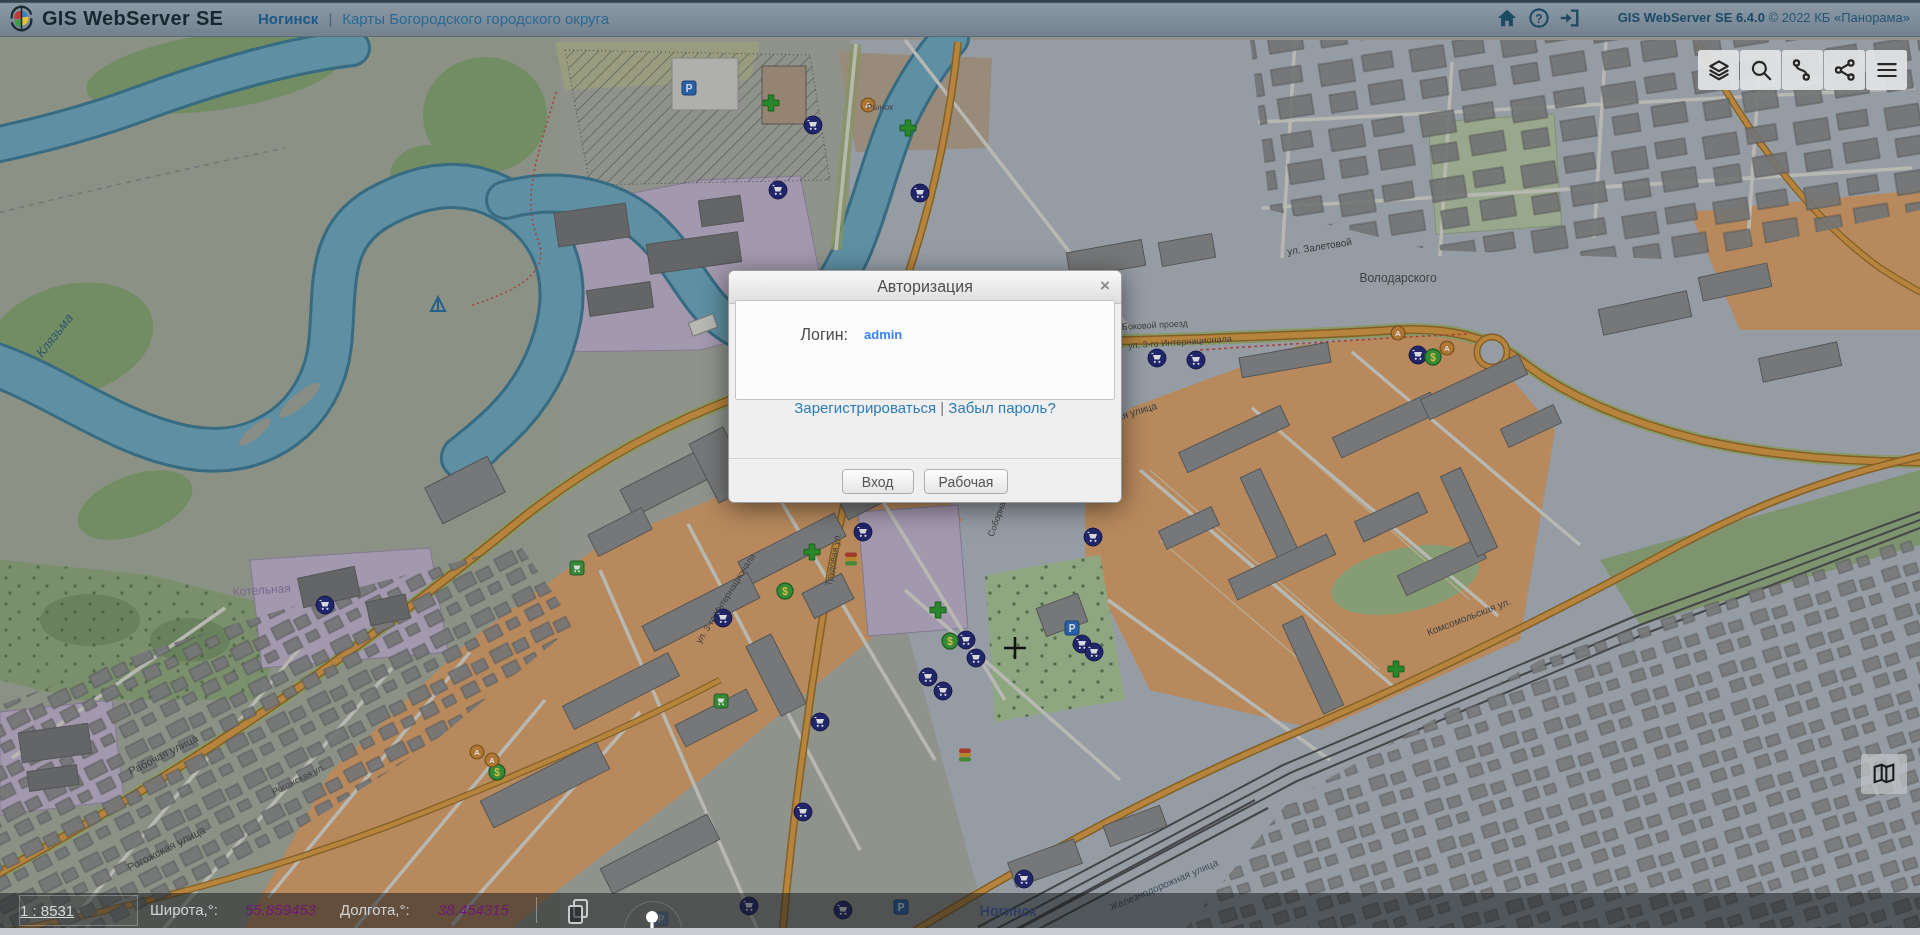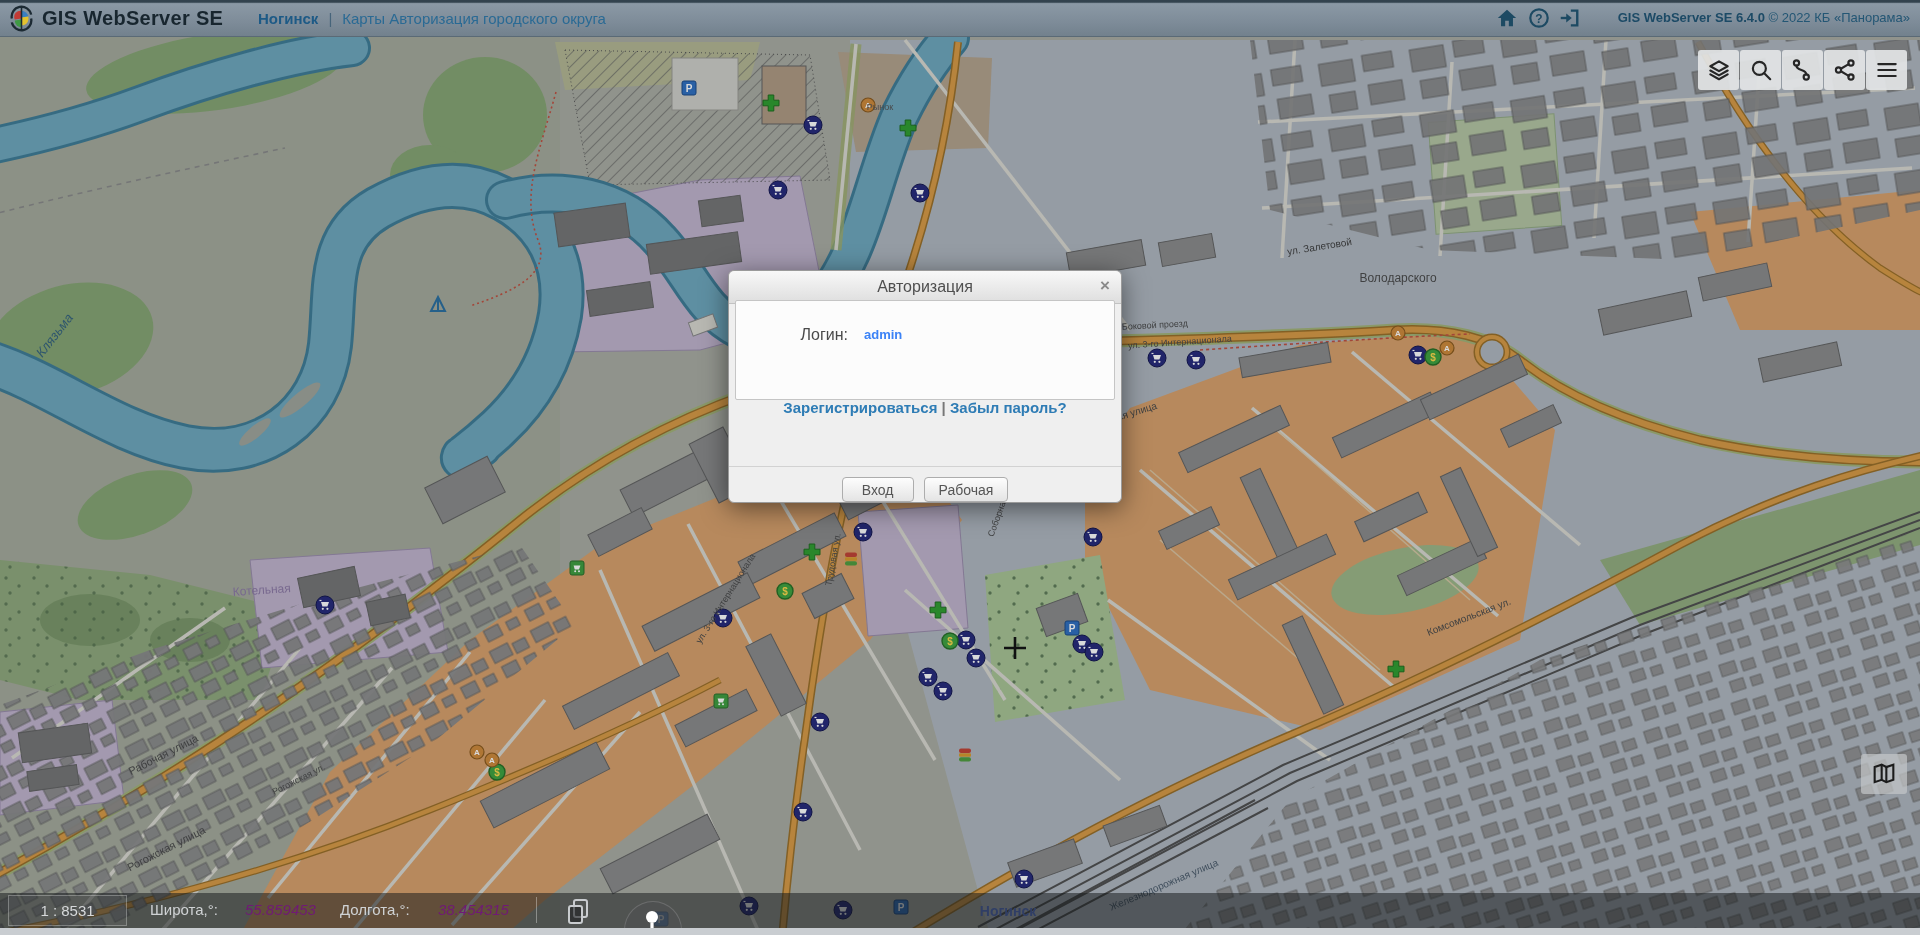--- a/index.html
+++ b/index.html
@@ -24,46 +24,46 @@
   #toolbar{position:absolute;left:1698px;top:50px;display:flex;gap:1px;}
   .tbtn{width:41px;height:40px;background:rgba(226,228,229,.93);border-radius:3px;
         display:flex;align-items:center;justify-content:center;cursor:pointer;}
   .tbtn svg{stroke:#262626;fill:none;stroke-width:2;stroke-linecap:round;stroke-linejoin:round;}
   
   #minimap-btn{position:absolute;left:1861px;top:754px;width:46px;height:40px;border-radius:3px;
         background:rgba(195,198,200,.72);display:flex;align-items:center;justify-content:center;cursor:pointer;}
   
   #statusbar{position:absolute;left:0;top:893px;width:100%;height:35px;background:rgba(22,24,26,.52);
         color:#d6d8da;font-size:15px;}
-  #scalebox{position:absolute;left:8px;top:2px;width:117px;height:29px;border:1px solid rgba(255,255,255,.28);
-        background:rgba(255,255,255,.05);display:flex;align-items:center;justify-content:center;cursor:pointer;}
+  #scalebox{position:absolute;left:19px;top:2px;width:117px;height:29px;border:1px solid rgba(255,255,255,.28);
+        background:rgba(255,255,255,.05);display:flex;align-items:center;cursor:pointer;text-decoration:underline;}
   .coordlab{position:absolute;top:8px;color:#cfd2d4;}
   .coordval{position:absolute;top:8px;color:#701a75;font-style:italic;}
   #sb-divider{position:absolute;left:536px;top:4px;width:1px;height:26px;background:rgba(255,255,255,.35);}
   #copy-btn{position:absolute;left:563px;top:4px;width:30px;height:28px;cursor:pointer;}
   #pin-btn{position:absolute;left:624px;top:901px;width:56px;height:56px;border-radius:50%;
         background:rgba(78,80,82,.55);border:1px solid rgba(160,160,160,.35);cursor:pointer;}
   #hscroll{position:absolute;left:0;top:928px;width:100%;height:7px;background:#c9cdd1;cursor:pointer;}
   
   #dialog{position:absolute;left:728px;top:270px;width:394px;height:233px;background:#efefef;
         border:1px solid #9a9a9a;border-radius:6px;box-shadow:0 5px 26px rgba(0,0,0,.5);box-sizing:border-box;}
   #dlg-titlebar{height:32px;background:linear-gradient(#f8f8f8,#dedede);border-bottom:1px solid #c2c2c2;
         border-radius:6px 6px 0 0;position:relative;}
   #dlg-title{text-align:center;line-height:32px;font-size:16px;color:#4f4f4f;}
   #dlg-close{position:absolute;right:11px;top:5px;font-size:17px;font-weight:bold;color:#8a8a8a;cursor:pointer;line-height:20px;}
   #dlg-box{position:absolute;left:6px;right:6px;top:29px;height:98px;background:#fcfcfc;
         border:1px solid #c5c5c5;border-radius:2px;}
   .dlg-row{position:absolute;left:0;width:100%;height:22px;}
   .dlg-label{position:absolute;left:0;width:112px;text-align:right;font-size:16px;color:#4a4a4a;}
   .dlg-input{position:absolute;left:126px;top:0;width:220px;border:none;background:transparent;outline:none;
         font-family:"Liberation Sans",sans-serif;font-size:13px;font-weight:bold;color:#3b82f6;}
-  #dlg-links{position:absolute;left:0;top:128px;width:100%;text-align:center;font-size:15px;color:#777;font-weight:bold;}
+  #dlg-links{position:absolute;left:0;top:128px;width:100%;text-align:center;font-size:15px;color:#777;}
   #dlg-links a{color:#2e7cb5;text-decoration:none;cursor:pointer;}
   #dlg-footer{position:absolute;left:0;top:187px;width:100%;height:45px;border-top:1px solid #d2d2d2;
-        display:flex;justify-content:center;gap:10px;align-items:center;margin-top:8px;}
+        display:flex;justify-content:center;gap:10px;align-items:center;}
   .dlg-btn{min-width:72px;height:25px;border:1px solid #adadad;border-radius:4px;
         background:linear-gradient(#fdfdfd,#e4e4e4);color:#555;font-size:14px;
         font-family:"Liberation Sans",sans-serif;cursor:pointer;padding:0 14px;}
 </style>
 </head>
 <body>
 
 <div id="stage">
 
 <svg id="map" viewBox="0 0 1920 935">
@@ -373,21 +373,21 @@
     <path d="M4,14 a10,10 0 0,1 20,-4" stroke="#1c2a33" stroke-width="2.4" fill="none"></path>
     <path d="M24,14 a10,10 0 0,1 -20,4" stroke="#1c2a33" stroke-width="2.4" fill="none"></path>
     <path d="M8,8 a7,7 0 0,1 6,-2 l0,8 -7,1 a7,7 0 0,1 1,-7" fill="#c23a35"></path>
     <path d="M7,16 l7,-1 0,8 a7,7 0 0,1 -7,-7" fill="#3f9a44"></path>
     <path d="M14,6 a7,7 0 0,1 7,6 l-7,1 z" fill="#3a7ec2"></path>
     <path d="M14,13 l7,-1 a7,7 0 0,1 -7,9 z" fill="#e3c22f"></path>
     <line x1="14" y1="3" x2="14" y2="25" stroke="#1c2a33" stroke-width="1.6"></line>
   </svg>
   <div id="app-title">GIS WebServer SE</div>
   <div id="crumbs">
-    <span class="proj">Ногинск</span><span class="sep">|</span><span>Карты Авторизация городского округа</span>
+    <span class="proj">Ногинск</span><span class="sep">|</span><span>Карты Богородского городского округа</span>
   </div>
   <svg class="hicon" style="left:1496px" viewBox="0 0 24 24">
     <path d="M12,3 L22,12 H18.5 V21 H14 V15 H10 V21 H5.5 V12 H2 Z" fill="#1d4a63"></path>
   </svg>
   <svg class="hicon" style="left:1528px" viewBox="0 0 24 24">
     <circle cx="12" cy="12" r="9.5" fill="none" stroke="#1d4a63" stroke-width="2.4"></circle>
     <text x="12" y="17" text-anchor="middle" font-size="13" font-weight="bold" fill="#1d4a63" font-family="Liberation Sans,sans-serif">?</text>
   </svg>
   <svg class="hicon" style="left:1558px" viewBox="0 0 24 24">
     <path d="M14,4 H21 V20 H14" fill="none" stroke="#1d4a63" stroke-width="2.6"></path>

